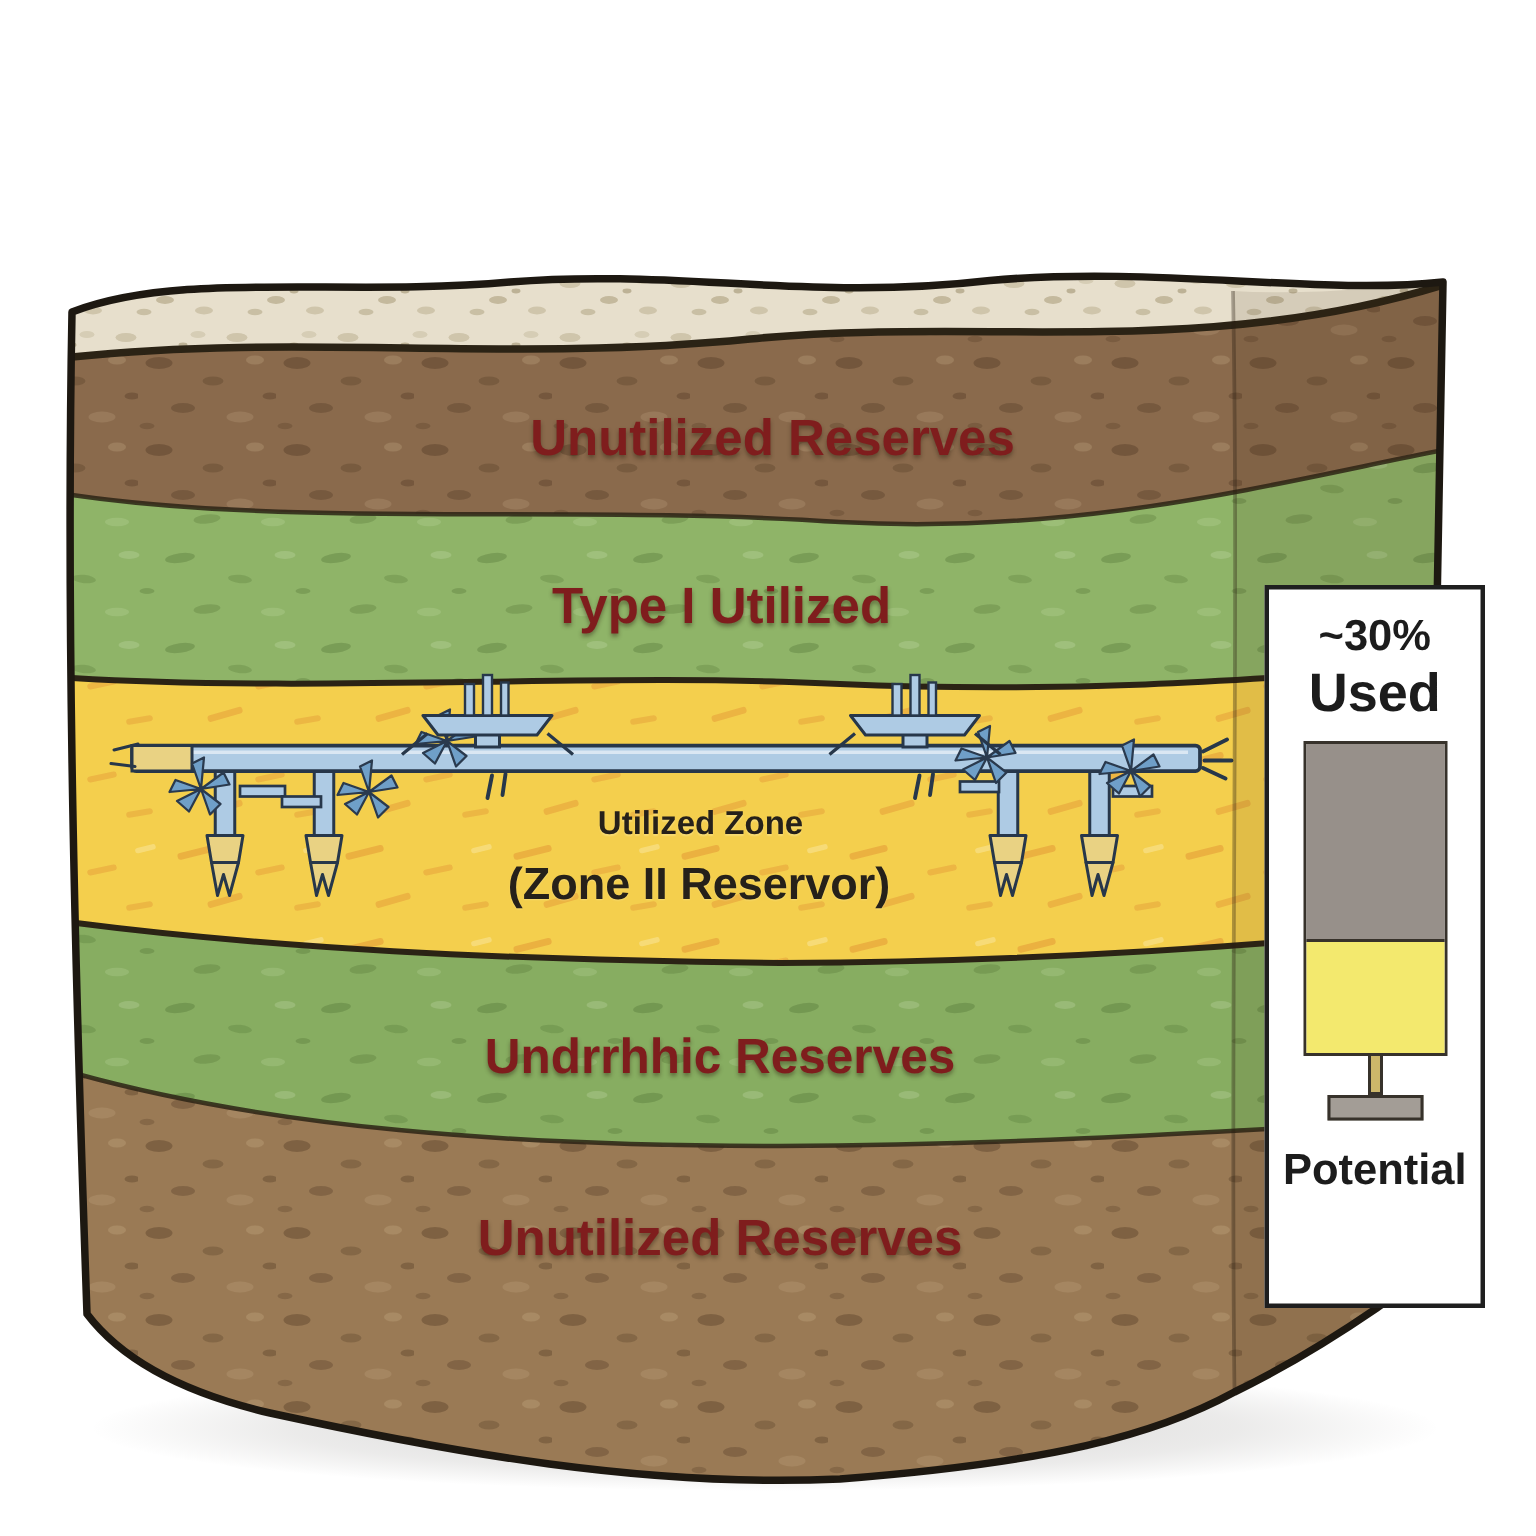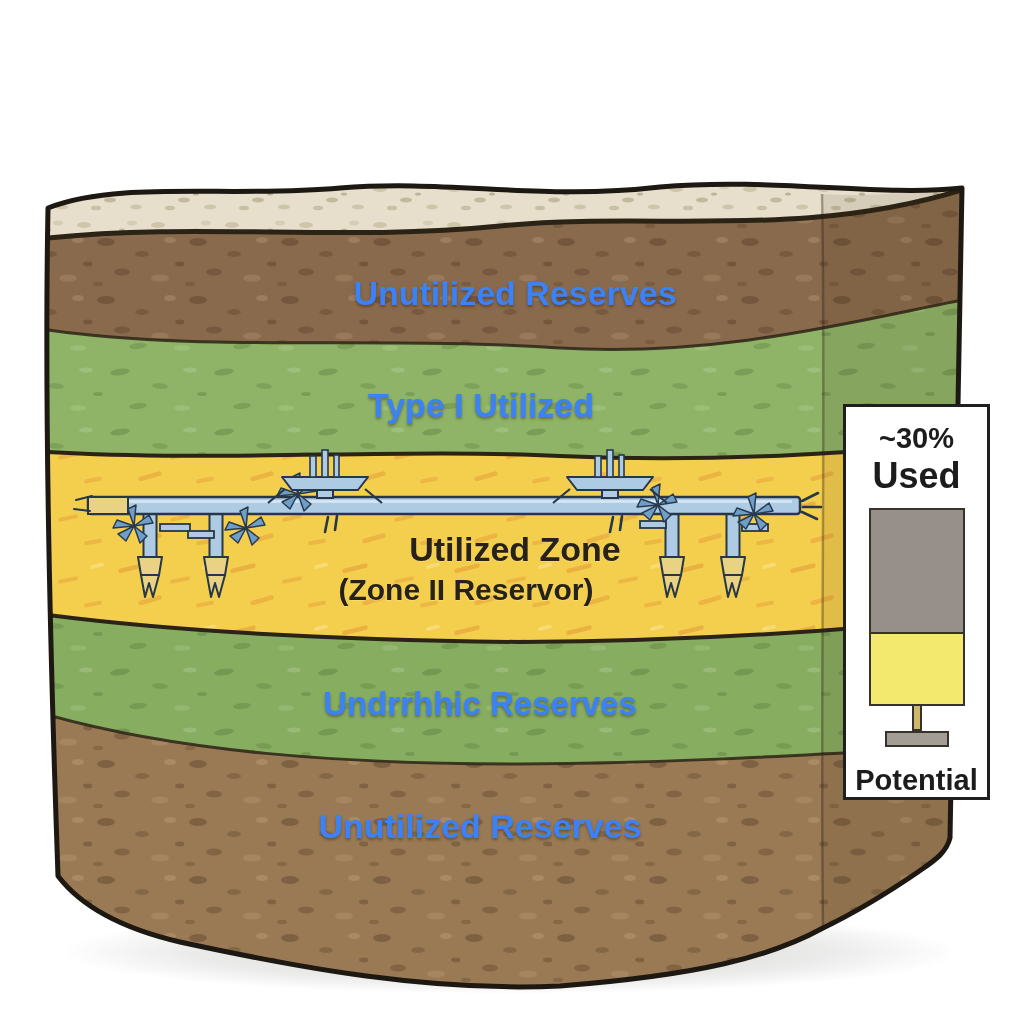--- a/index.html
+++ b/index.html
@@ -9,30 +9,30 @@
   }
   .figure-title{
     position:absolute;left:70px;top:30px;width:880px;
     font-size:31px;line-height:1.22;font-weight:bold;color:#191919;letter-spacing:-0.5px;
   }
   .diagram-svg{position:absolute;left:0;top:0;}
   .layer-label{
     position:absolute;transform:translate(-50%,-50%);
     white-space:nowrap;font-weight:bold;text-align:center;
   }
-  .label-light{color:#3b82f6;text-shadow:0 2px 3px rgba(45,32,16,.45);}
+  .label-light{color:#7f1d1d;text-shadow:0 2px 3px rgba(45,32,16,.45);}
   .label-dark{color:#26211a;text-shadow:0 1px 1px rgba(255,240,180,.35);}
   .lbl-upper{left:515px;top:293px;font-size:34px;}
   .lbl-type1{left:481px;top:405px;font-size:34px;}
-  .lbl-utilized{left:467px;top:549px;font-size:34px;margin-left:48px;}
+  .lbl-utilized{left:467px;top:549px;font-size:22px;}
   .lbl-utilized-sub{left:466px;top:590px;font-size:30px;}
   .lbl-lower{left:480px;top:704px;font-size:33px;}
   .lbl-bottom{left:480px;top:826px;font-size:34px;}
   .legend-box{
-    position:absolute;left:843px;top:404px;width:147px;height:396px;
+    position:absolute;left:843px;top:390px;width:147px;height:482px;
     background:#ffffff;border:3px solid #1f1f1f;box-sizing:border-box;
     display:flex;flex-direction:column;align-items:center;
   }
   .legend-used-value{margin-top:16px;font-size:29px;font-weight:bold;color:#1c1c1c;line-height:1.1;}
   .legend-used-label{font-size:36px;font-weight:bold;color:#1c1c1c;line-height:1.15;}
   .legend-bar{
     width:96px;height:210px;margin-top:12px;border:2.5px solid #37322b;box-sizing:border-box;
     display:flex;flex-direction:column;
   }
   .legend-bar-used{background:#97908a;height:63%;border-bottom:2px solid #37322b;}

